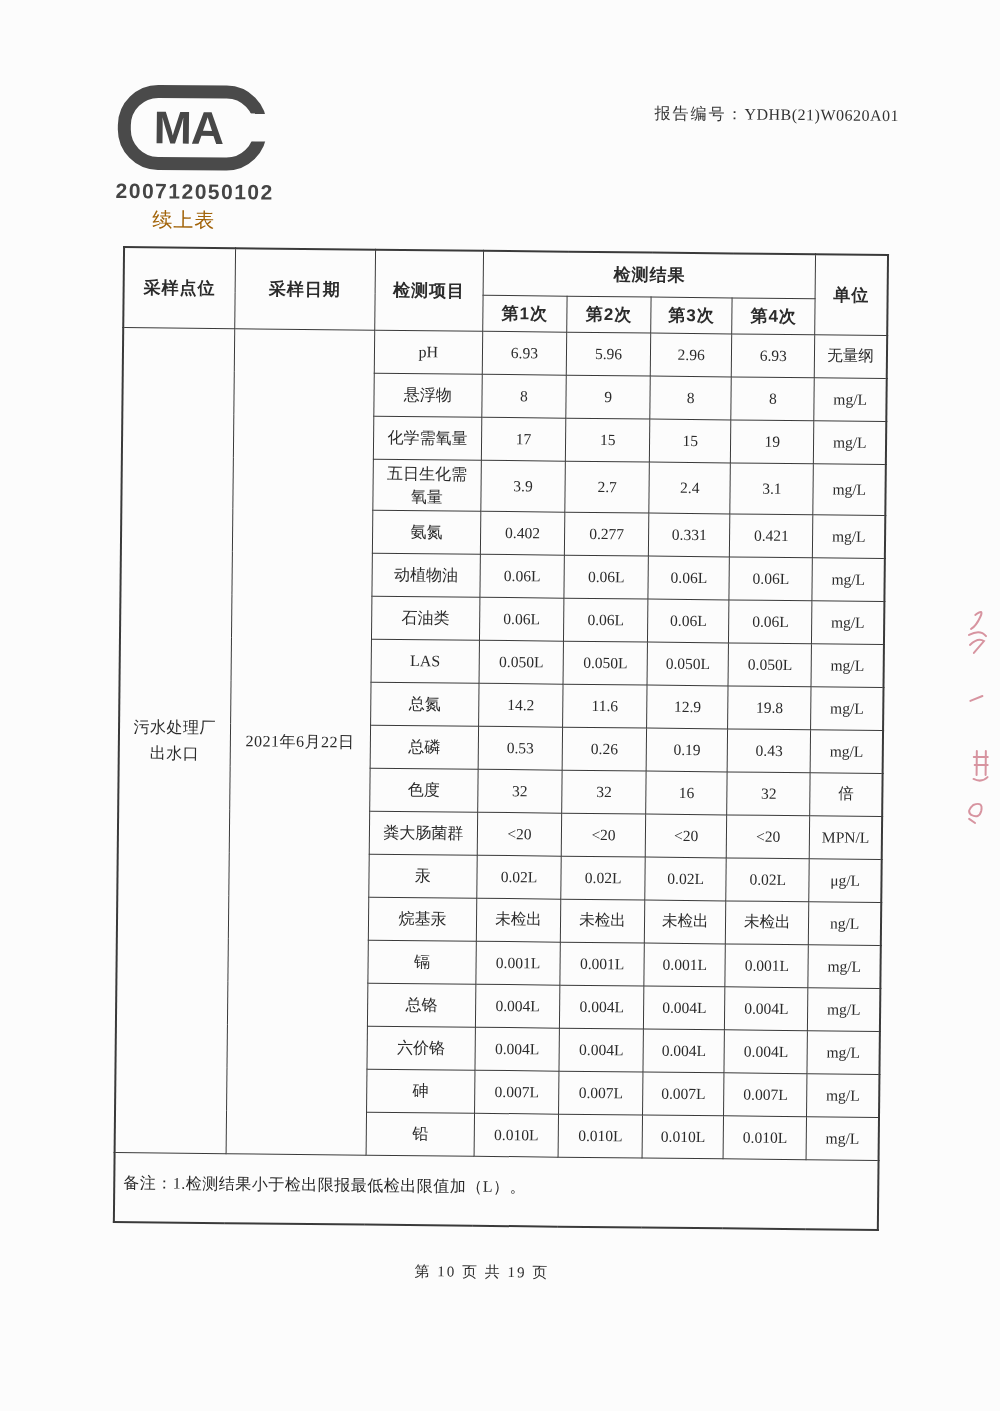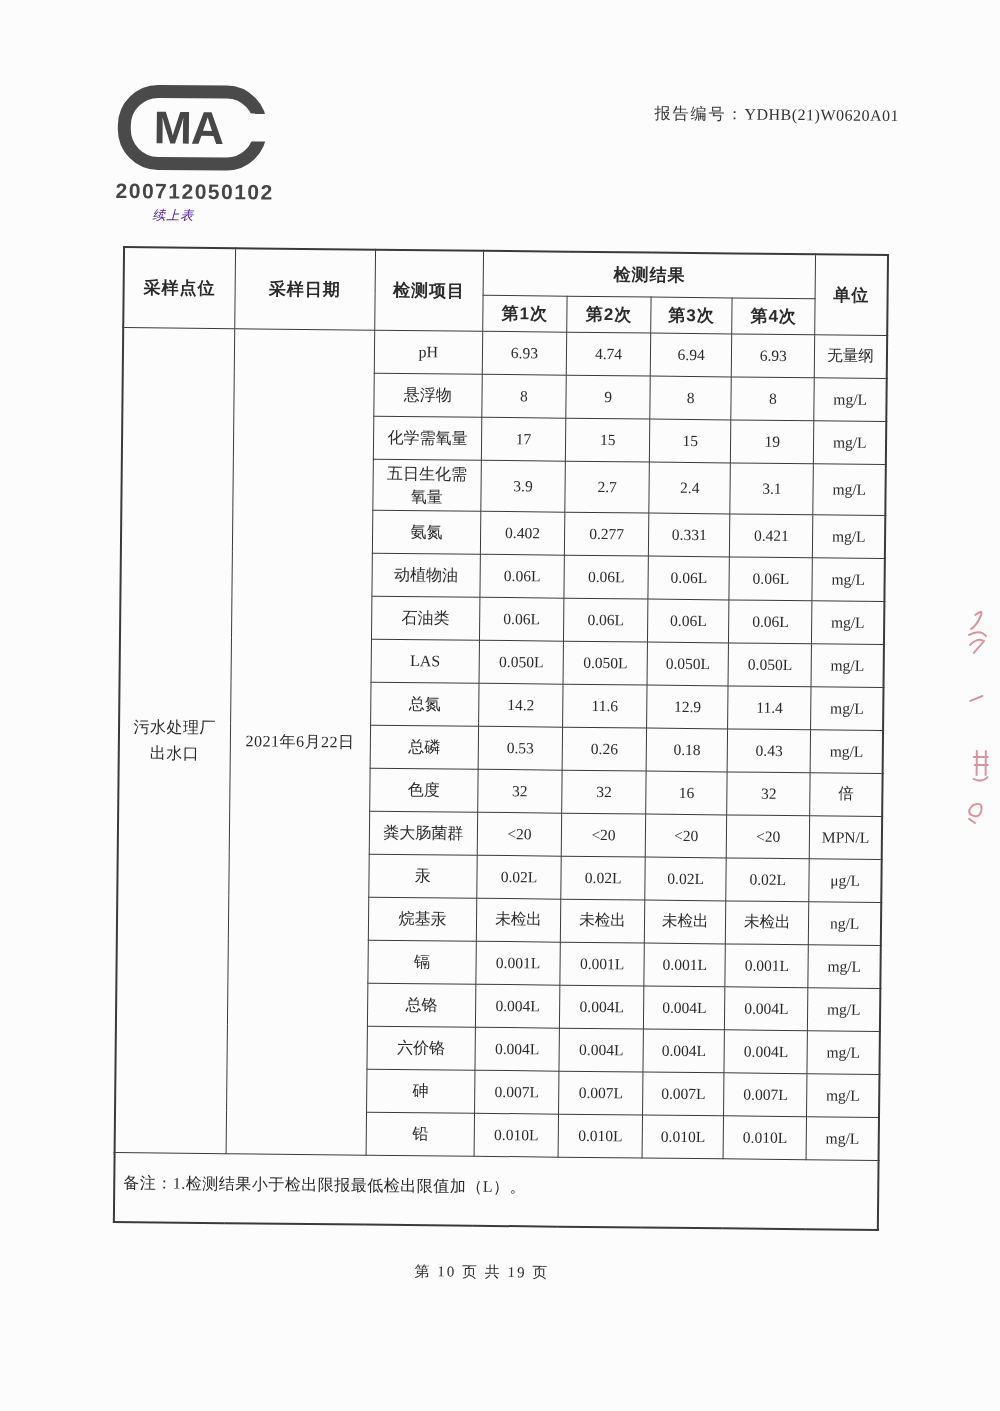--- a/index.html
+++ b/index.html
@@ -33,21 +33,21 @@
   
   .report-no{
     position:absolute;left:648px;top:102px;
     font-size:16px;color:#333;
   }
   .report-no .lbl{letter-spacing:2px;}
   .report-no .val{font-family:"Liberation Serif", serif;letter-spacing:0.5px;}
   
   .continued{
     position:absolute;left:147px;top:210px;
-    font-size:13px;color:#4c1d95;letter-spacing:1px;font-style:italic;
+    font-size:20px;color:#a16207;letter-spacing:1px;
   }
   
   table.results{
     position:absolute;left:118px;top:250px;
     width:766px;
     border-collapse:collapse;table-layout:fixed;
     border:2px solid var(--border);
     background:transparent;
   }
   table.results th, table.results td{
@@ -126,22 +126,22 @@
         <th>第4次</th>
       </tr>
     </thead>
     <tbody id="table-body">
         <tr class="data-row">
           <td rowspan="19" class="span-cell">污水处理厂
 出水口</td>
           <td rowspan="19" class="span-cell">2021年6月22日</td>
           <td class="item-cell">pH</td>
           <td class="num-cell">6.93</td>
-          <td class="num-cell">4.74</td>
-          <td class="num-cell">6.94</td>
+          <td class="num-cell">5.96</td>
+          <td class="num-cell">2.96</td>
           <td class="num-cell">6.93</td>
           <td class="unit-cell">无量纲</td>
         </tr>
         <tr class="data-row">
           <td class="item-cell">悬浮物</td>
           <td class="num-cell">8</td>
           <td class="num-cell">9</td>
           <td class="num-cell">8</td>
           <td class="num-cell">8</td>
           <td class="unit-cell">mg/L</td>
@@ -193,28 +193,28 @@
           <td class="num-cell">0.050L</td>
           <td class="num-cell">0.050L</td>
           <td class="num-cell">0.050L</td>
           <td class="unit-cell">mg/L</td>
         </tr>
         <tr class="data-row">
           <td class="item-cell">总氮</td>
           <td class="num-cell">14.2</td>
           <td class="num-cell">11.6</td>
           <td class="num-cell">12.9</td>
-          <td class="num-cell">11.4</td>
+          <td class="num-cell">19.8</td>
           <td class="unit-cell">mg/L</td>
         </tr>
         <tr class="data-row">
           <td class="item-cell">总磷</td>
           <td class="num-cell">0.53</td>
           <td class="num-cell">0.26</td>
-          <td class="num-cell">0.18</td>
+          <td class="num-cell">0.19</td>
           <td class="num-cell">0.43</td>
           <td class="unit-cell">mg/L</td>
         </tr>
         <tr class="data-row">
           <td class="item-cell">色度</td>
           <td class="num-cell">32</td>
           <td class="num-cell">32</td>
           <td class="num-cell">16</td>
           <td class="num-cell">32</td>
           <td class="unit-cell">倍</td>

